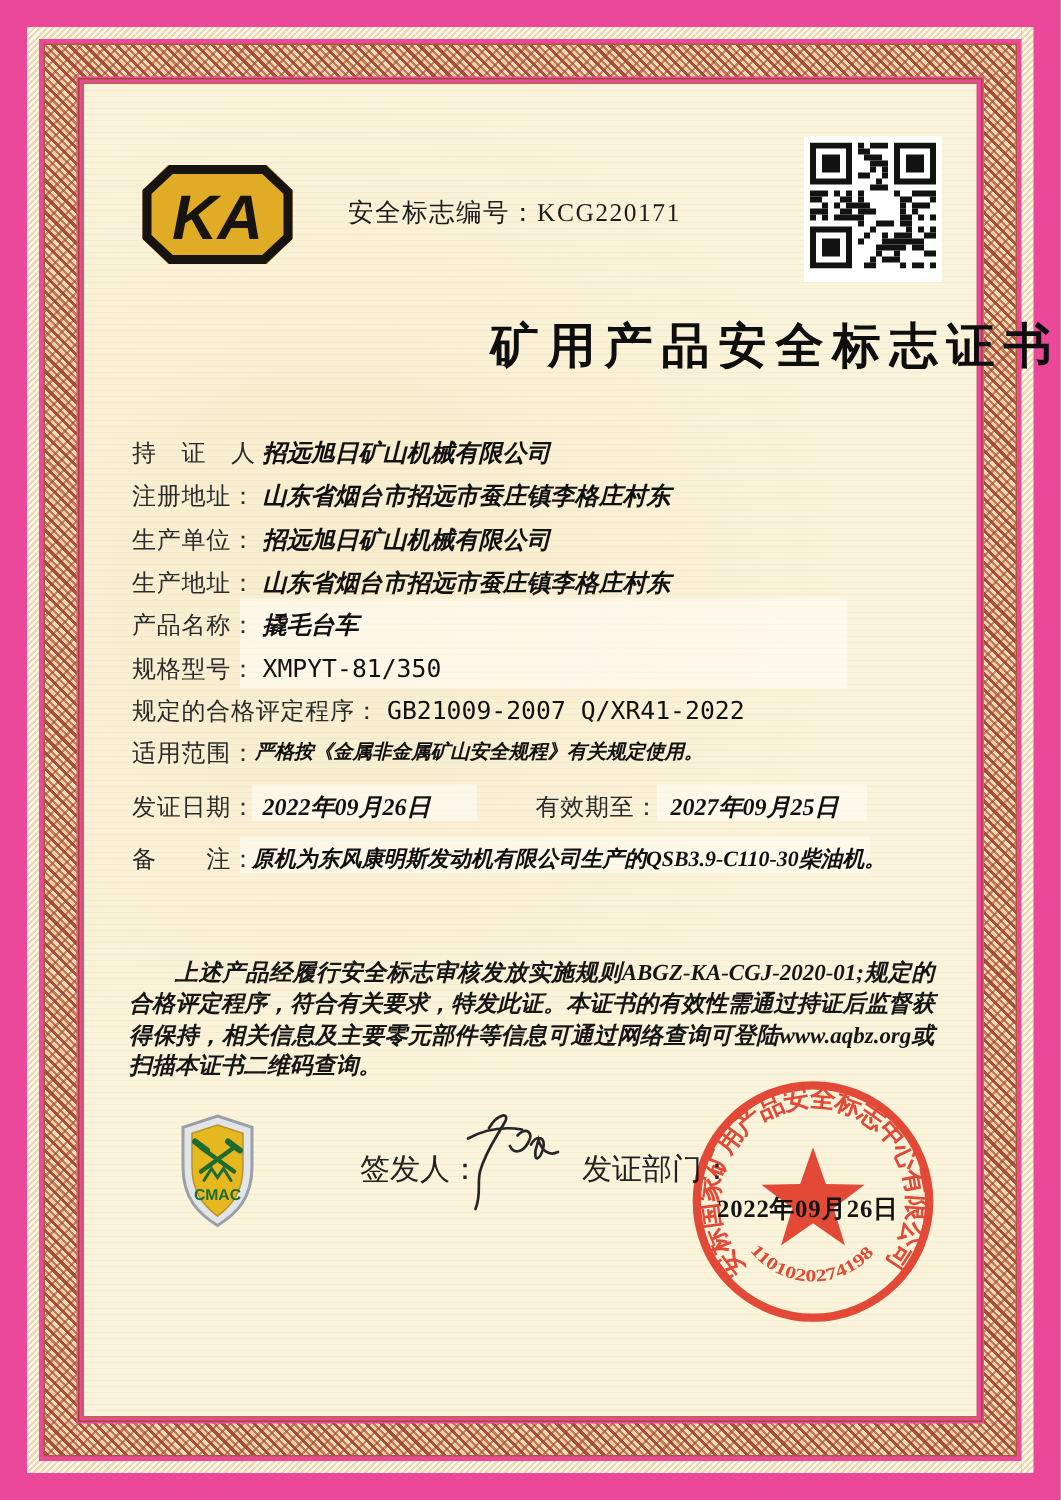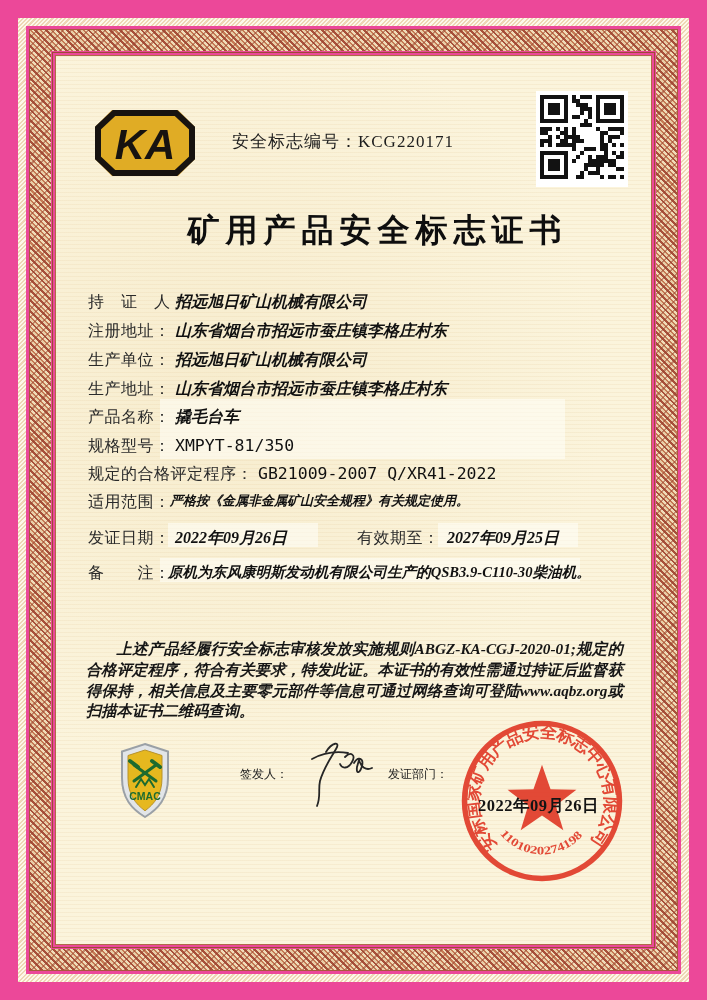--- a/index.html
+++ b/index.html
@@ -22,37 +22,37 @@
      radial-gradient(circle at 28% 38%,rgba(235,214,165,0.25),rgba(255,255,255,0) 55%),
      #fbf4dc;}
   .content{position:absolute;inset:0;z-index:5;}
   .abs{position:absolute;}
 
   
   .certno{font-size:17px;color:#1c1c1c;letter-spacing:1px;}
   .qrbox{background:#ffffff;padding:4px;}
 
   
-  .title{left:0;right:0;top:209px;text-align:center;font-family:"Liberation Sans",sans-serif;
+  .title{left:0;right:0;top:209px;text-align:right;font-family:"Liberation Sans",sans-serif;
          font-weight:bold;font-size:32px;letter-spacing:6px;color:#0e0e0e;padding-left:48px;}
 
   
   .row{left:0;right:0;height:24px;}
   .lbl{position:absolute;left:88px;font-size:16px;color:#2a2a2a;letter-spacing:0.5px;white-space:nowrap;}
   .val{position:absolute;left:175px;font-size:16px;color:#111;white-space:nowrap;}
   .kai{font-style:italic;font-weight:600;font-family:"Liberation Serif",serif;}
   .tech{font-family:"DejaVu Sans Mono",monospace;font-weight:normal;font-style:normal;font-size:16.5px;letter-spacing:0;}
   .wash{background:rgba(255,255,250,0.55);}
 
   
   .statement{left:86px;width:537px;top:639px;font-size:15.3px;line-height:20.8px;color:#161616;
      text-align:justify;text-indent:2em;font-weight:600;font-style:italic;}
 
   
-  .flabel{font-size:12px;color:#222;white-space:nowrap;}
+  .flabel{font-size:20px;color:#222;white-space:nowrap;}
   .stampdate{font-size:16.5px;font-weight:bold;color:#141414;letter-spacing:0.5px;z-index:9;}
   .seal{opacity:0.93;mix-blend-mode:multiply;}
 </style>
 </head>
 <body>
 
 <div class="page">
 
   <div class="frame-strip"></div>
   <div class="frame-edge-o"></div>

